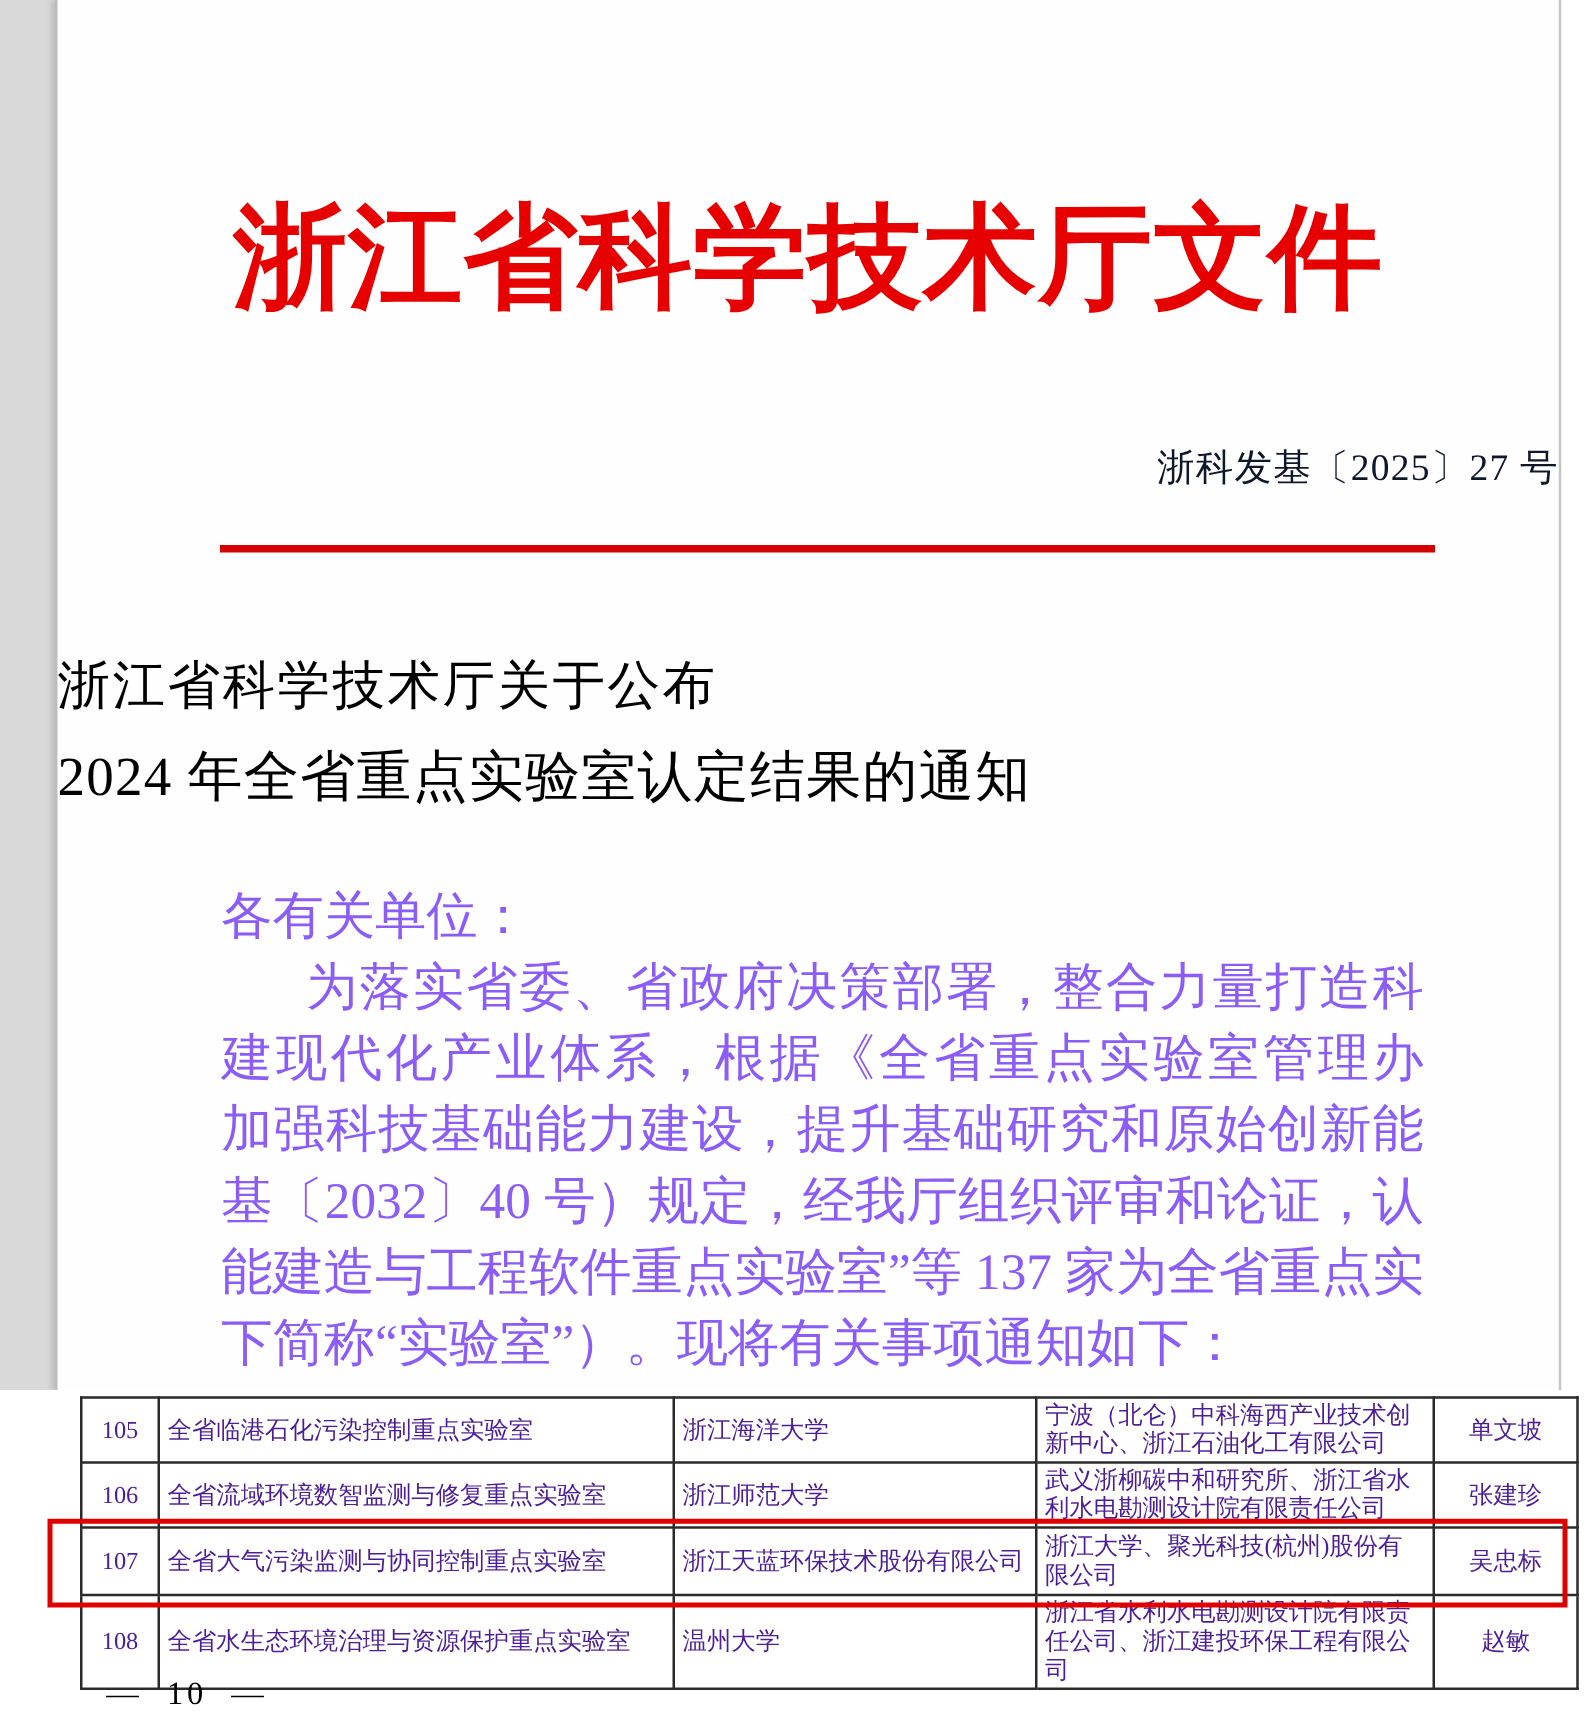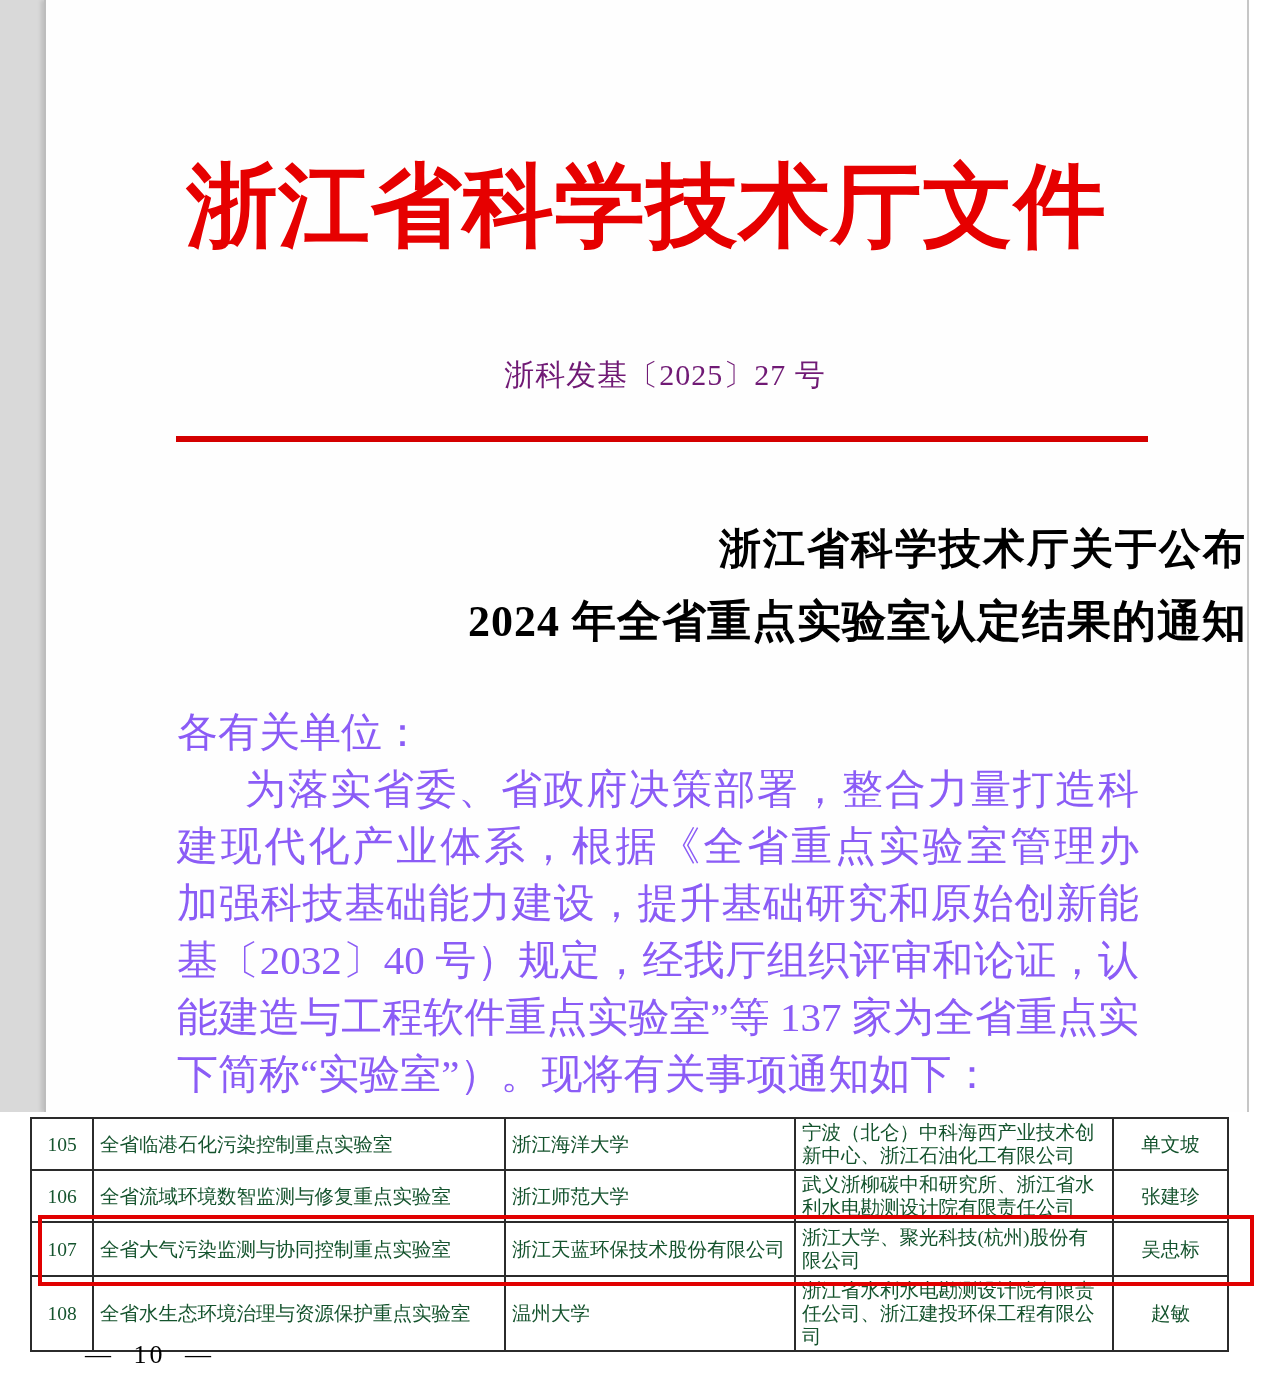--- a/index.html
+++ b/index.html
@@ -27,53 +27,53 @@
   }
   .letterhead-title {
     position:absolute; top:147px; left:0; width:100%;
     text-align:center;
     font-size:91px; line-height:120px; font-weight:bold;
     color:#e60000;
     letter-spacing:1px; white-space:nowrap;
   }
   .doc-number {
     position:absolute; top:358px; left:0; width:100%;
-    text-align:center;
+    text-align:right;
     font-size:30px; line-height:34px;
-    color:#701a75;
+    color:#0f172a;
     letter-spacing:1px;
     padding-left:37px;
   }
   .red-rule {
     position:absolute; top:436px; left:130px;
     width:972px; height:6px;
     background:#d40000;
   }
-  .notice-title { position:absolute; top:524px; left:0; width:100%; text-align:right; font-weight:bold; color:#000; }
+  .notice-title { position:absolute; top:524px; left:0; width:100%; text-align:left; font-weight:normal; color:#000; }
   .notice-title .t1 { font-size:42px; line-height:50px; letter-spacing:2px; }
   .notice-title .t2 { font-size:44px; line-height:52px; margin-top:22px; letter-spacing:1px; }
   .body-block {
     position:absolute; top:704px; left:131px;
     width:962px;
     font-size:41px; color:#8b5cf6;
   }
   .body-line { height:57px; line-height:57px; white-space:nowrap; overflow:visible; }
   .body-line.fill { white-space:normal; text-align:justify; text-align-last:justify; overflow:hidden; }
   .body-line.indent { text-indent:68px; }
   
   .table-section {
     position:absolute; top:1112px; left:0;
     width:1269px; height:274px;
     background:#ffffff;
   }
   table.labs {
-    position:absolute; top:5px; left:30px;
+    position:absolute; top:5px; left:64px;
     width:1197px;
     border-collapse:collapse; table-layout:fixed;
-    font-size:19.5px; color:#14532d;
+    font-size:19.5px; color:#4c1d95;
   }
   table.labs td {
     border:2px solid #2b2b2b;
     vertical-align:middle;
     padding:2px 6px;
     line-height:23px;
   }
   td.c-no { text-align:center; padding:2px 0; }
   td.c-lab { padding-left:12px;margin-top:36px; }
   td.c-host { padding-left:8px;border-radius:17px; }

